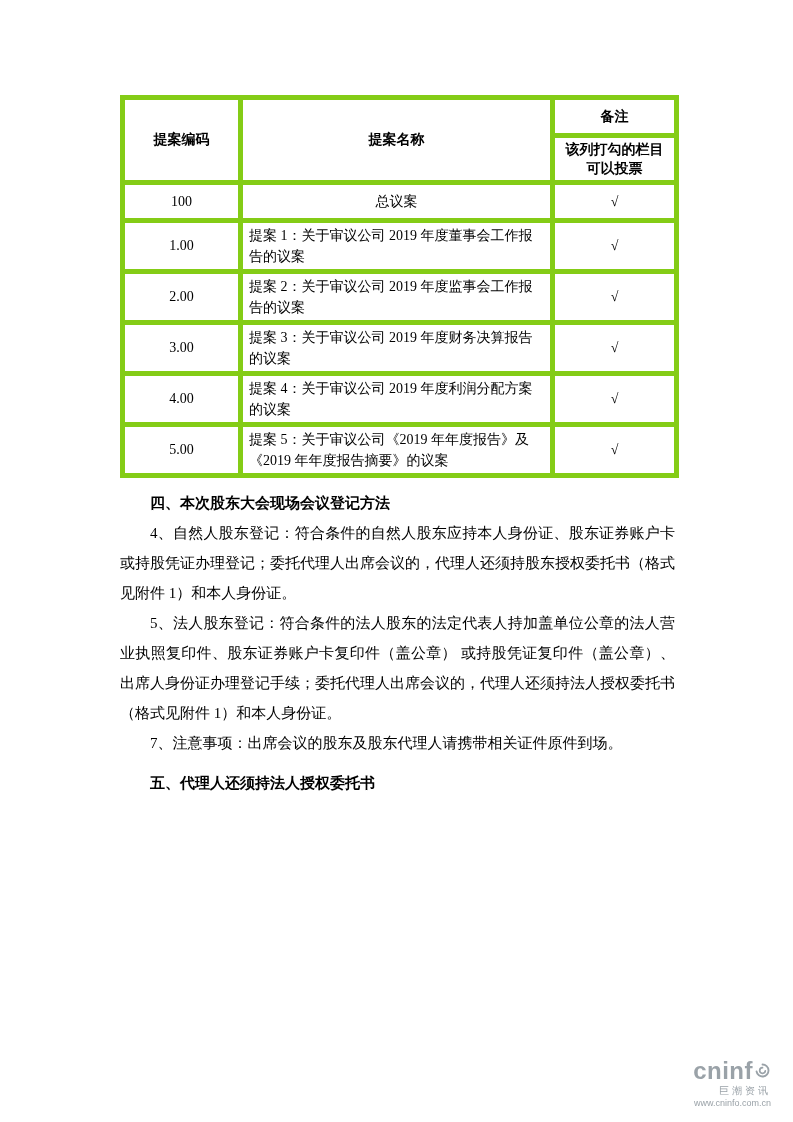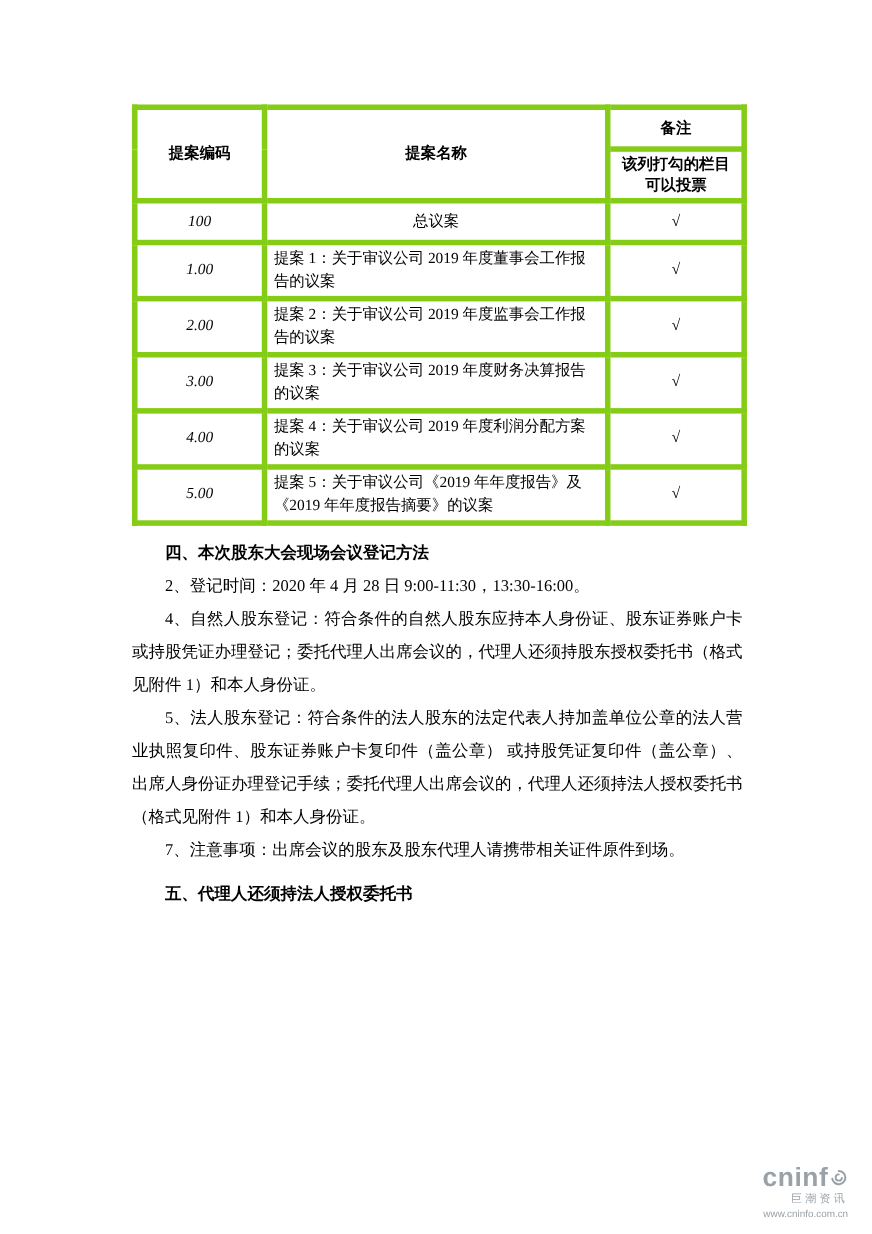--- a/index.html
+++ b/index.html
@@ -31,21 +31,20 @@
     vertical-align: middle;
     padding: 2px 6px;
   }
   table.proposal th {
     font-family: "Liberation Sans", "DejaVu Sans", sans-serif;
     font-weight: bold;
     text-align: center;
   }
   td.code, td.check {
     text-align: center;
-    font-style: italic;
   }
   td.name {
     text-align: left;
     line-height: 21px;
     padding-left: 8px;
     padding-right: 8px;
   }
   td.name.center { text-align: center; margin-left: 20px; }
   tr.hdr1 { height: 38px; }
   tr.hdr2 { height: 42px; }
@@ -140,21 +139,20 @@
         <tr class="r5">
           <td class="code">5.00</td>
           <td class="name">提案 5：关于审议公司《2019 年年度报告》及《2019 年年度报告摘要》的议案</td>
           <td class="check">√</td>
         </tr>
       </tbody>
     </table>
 
     <div class="section-heading">四、本次股东大会现场会议登记方法</div>
 
-    <p class="para">2、登记时间：2020 年 4 月 28 日 9:00-11:30，13:30-16:00。</p>
     <p class="para">4、自然人股东登记：符合条件的自然人股东应持本人身份证、股东证券账户卡或持股凭证办理登记；委托代理人出席会议的，代理人还须持股东授权委托书（格式见附件 1）和本人身份证。</p>
     <p class="para">5、法人股东登记：符合条件的法人股东的法定代表人持加盖单位公章的法人营业执照复印件、股东证券账户卡复印件（盖公章） 或持股凭证复印件（盖公章）、出席人身份证办理登记手续；委托代理人出席会议的，代理人还须持法人授权委托书（格式见附件 1）和本人身份证。</p>
     <p class="para">7、注意事项：出席会议的股东及股东代理人请携带相关证件原件到场。</p>
 
     <div class="section-heading">五、代理人还须持法人授权委托书</div>
 
   </div>
 
   <div class="footer-logo">
     <div class="brand-line">

